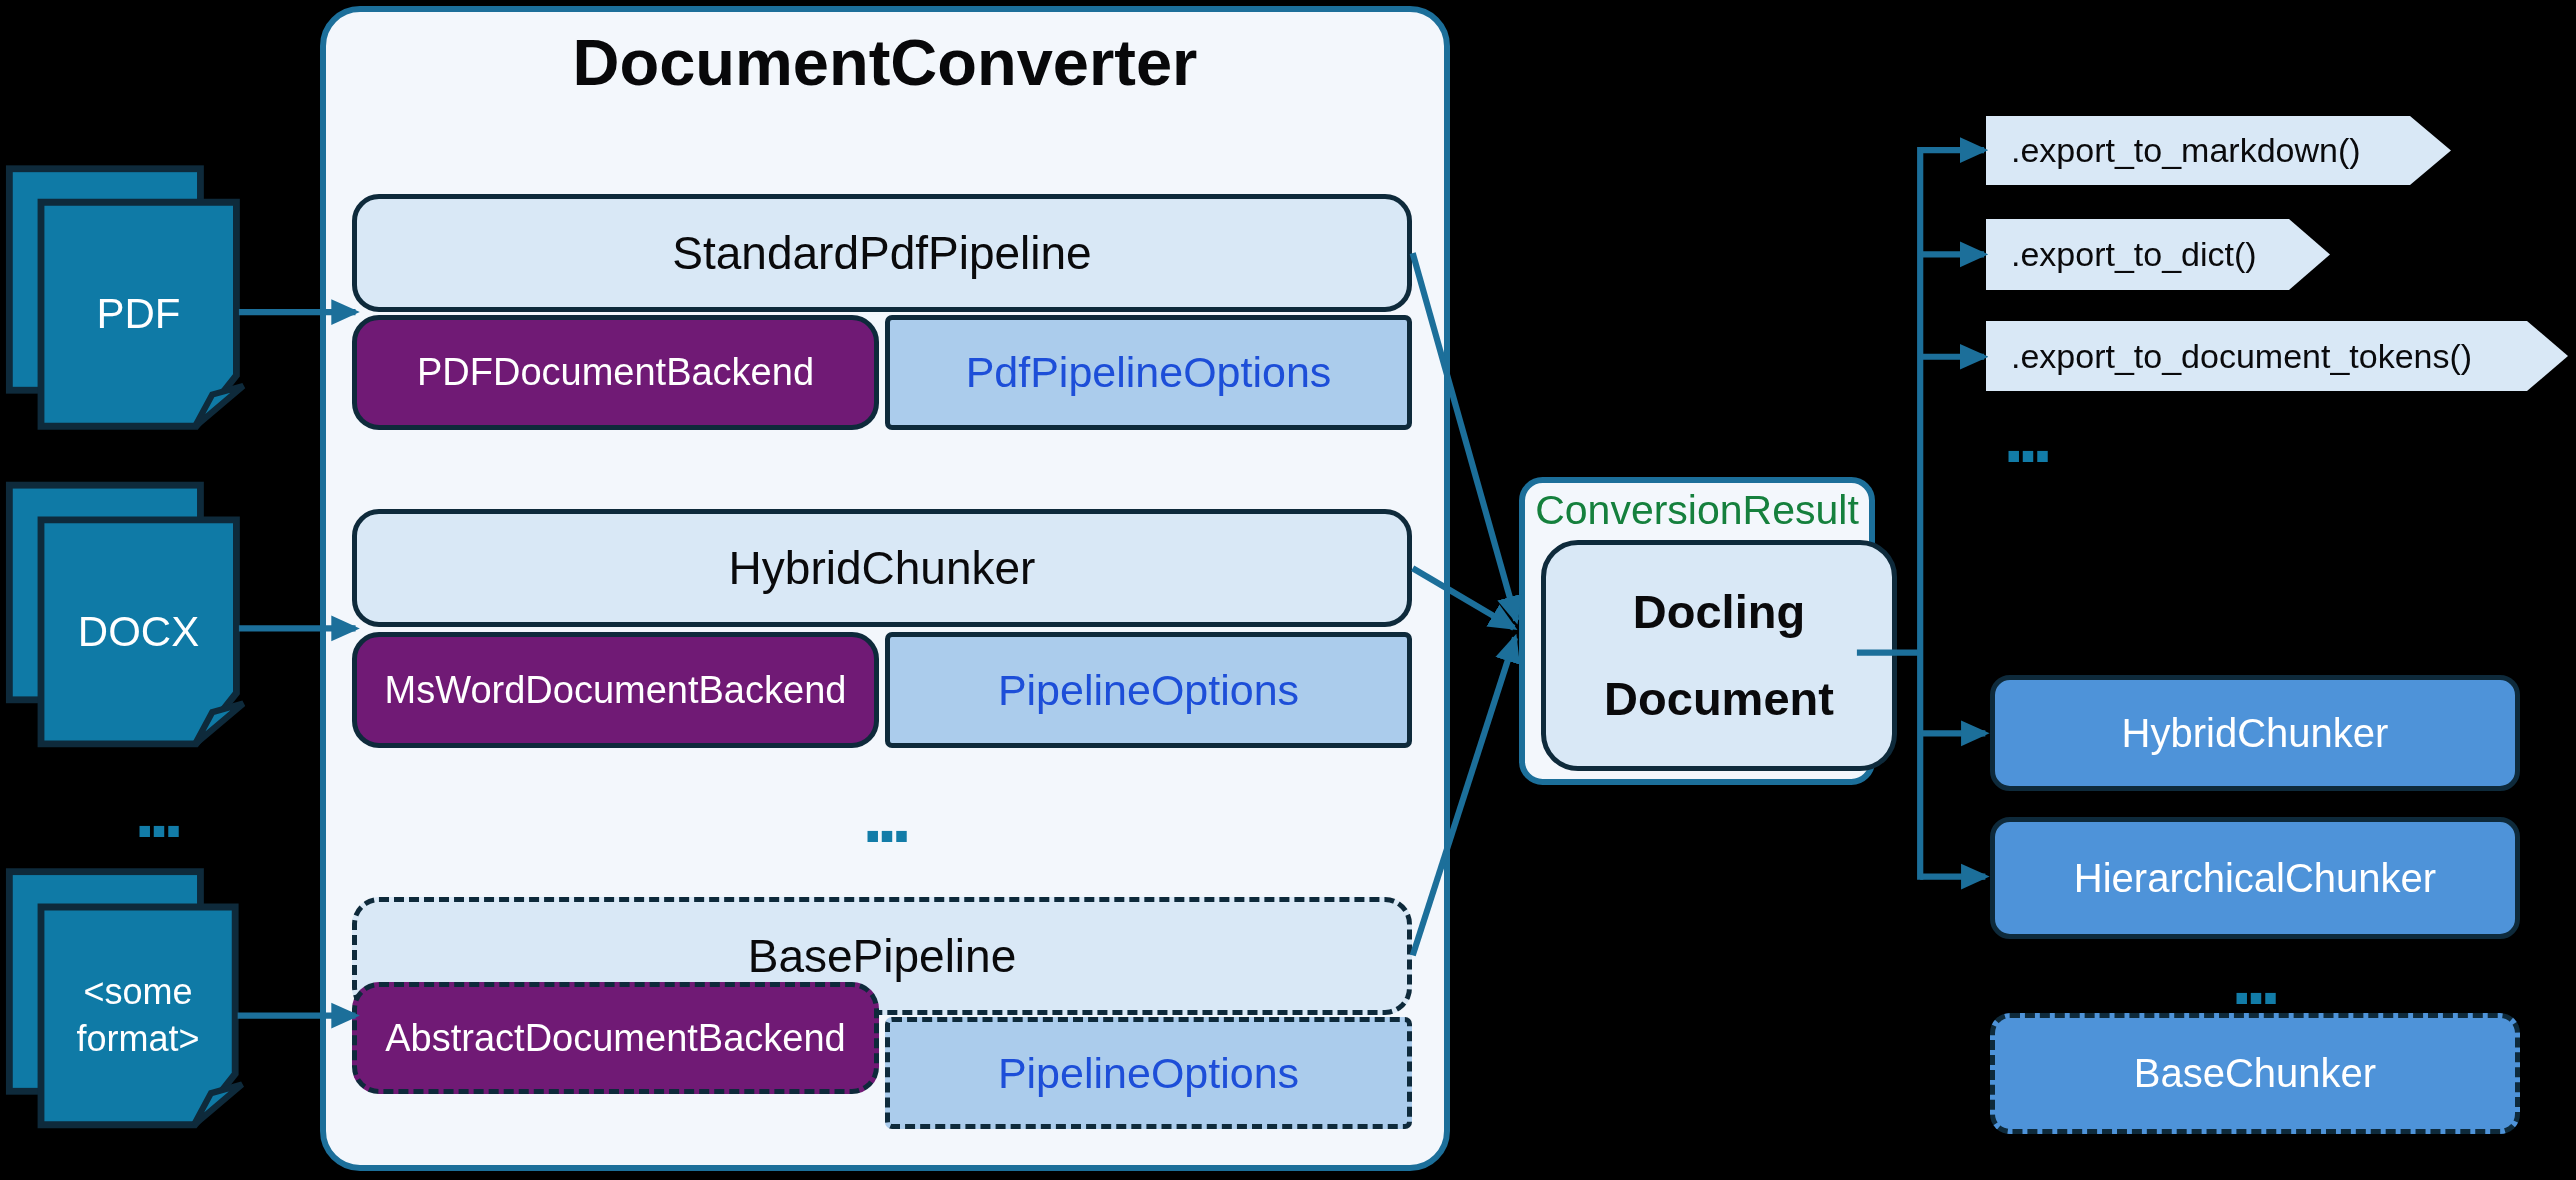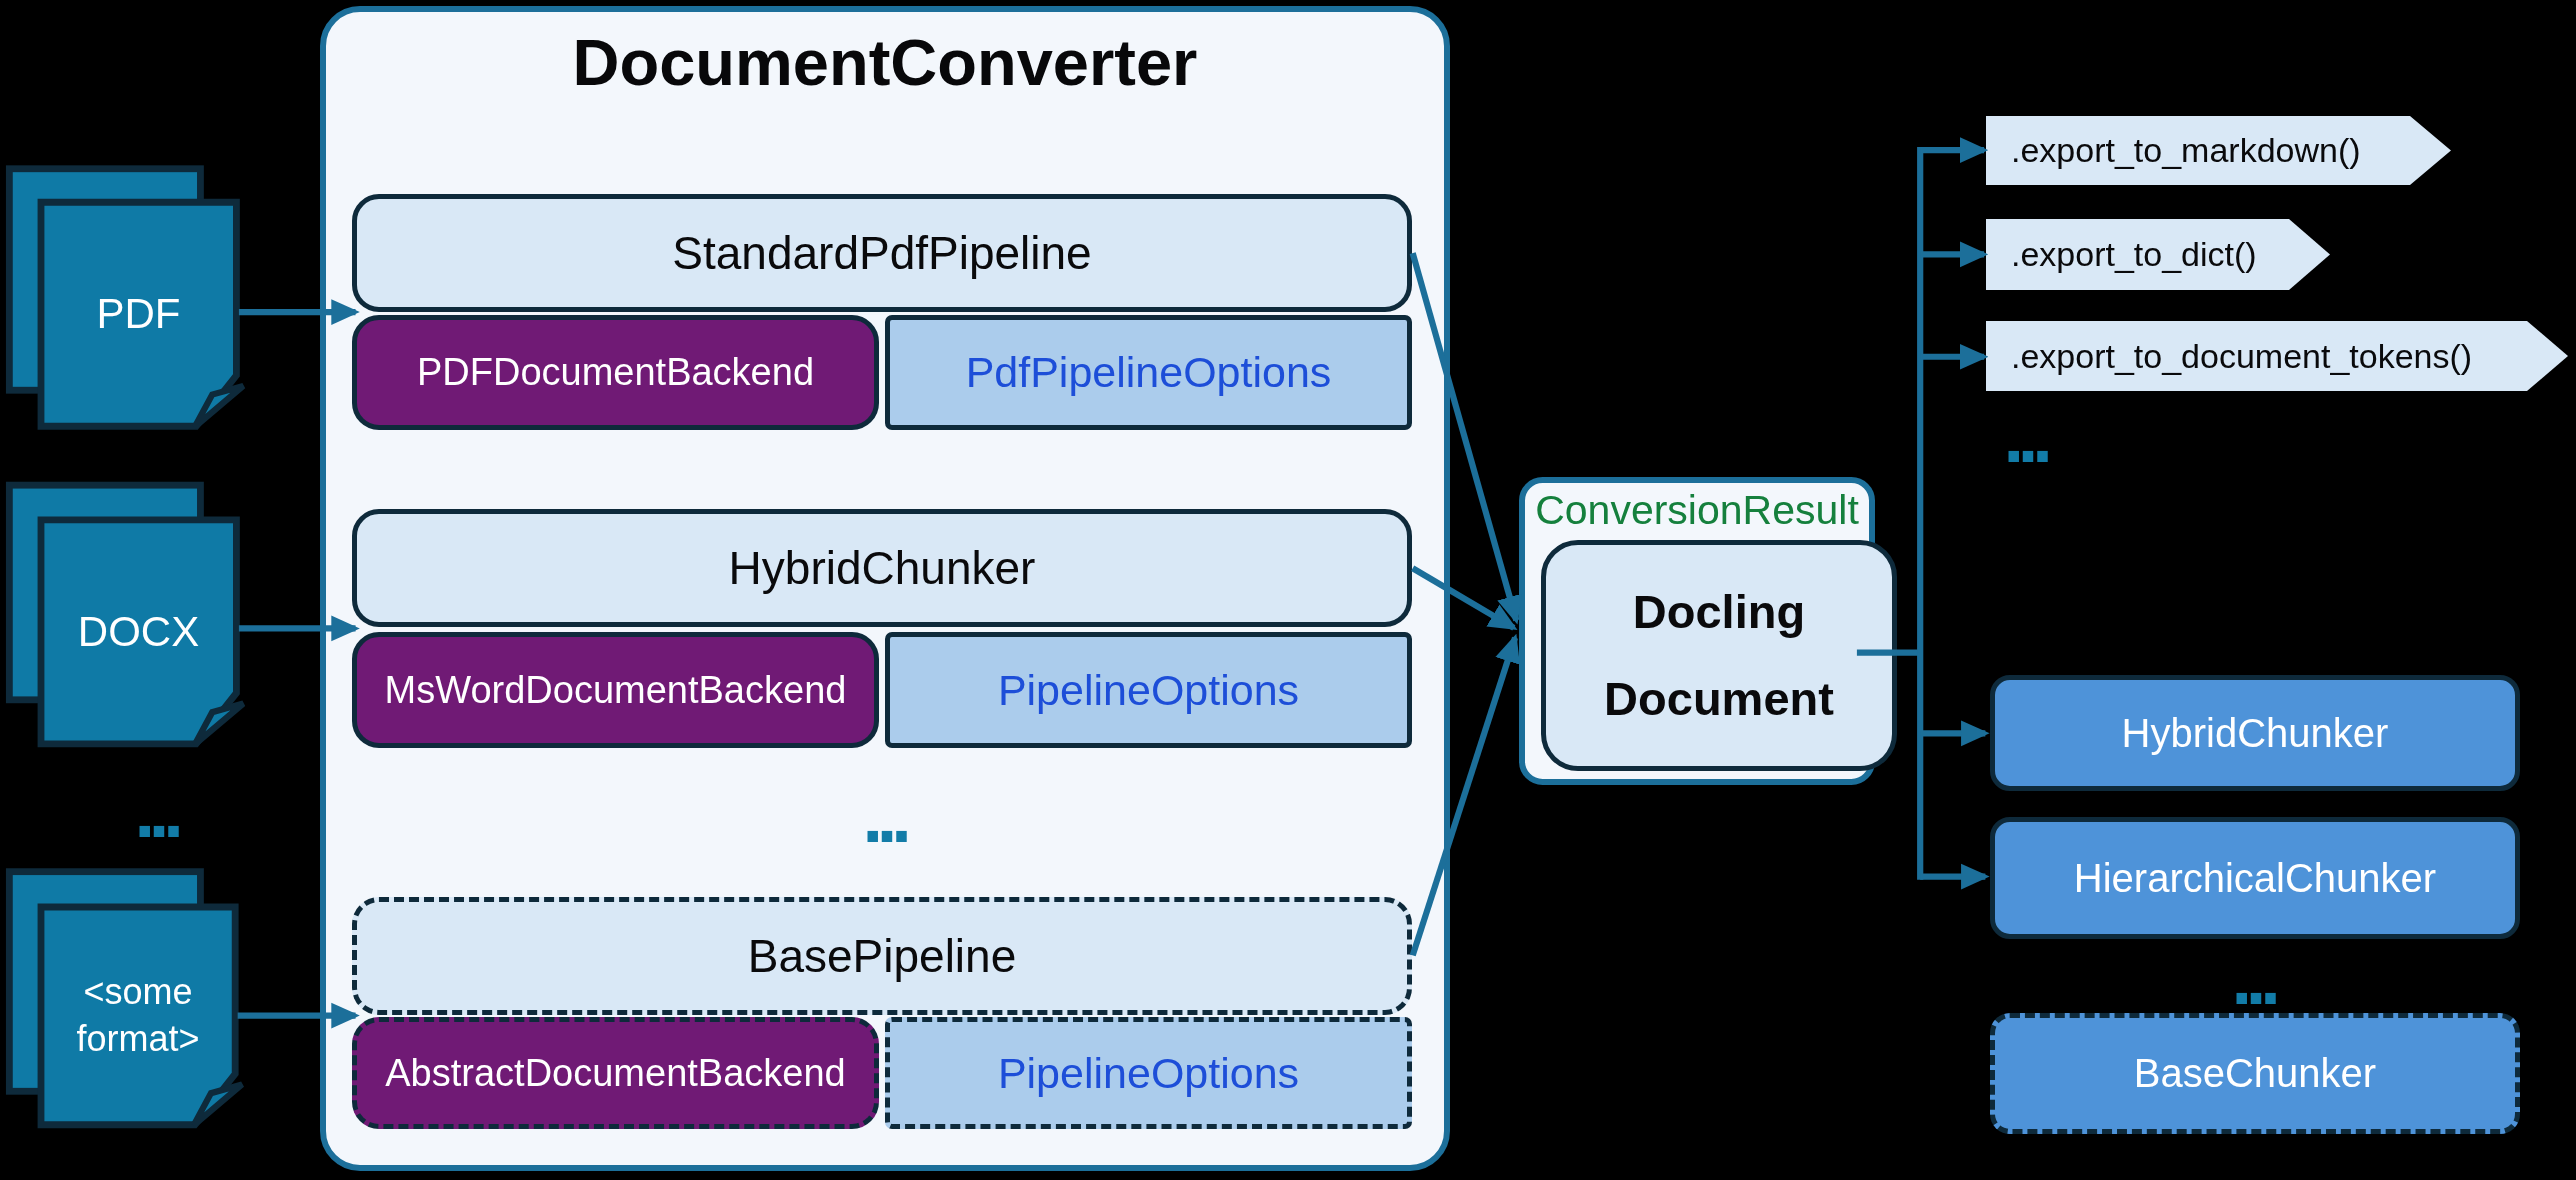--- a/index.html
+++ b/index.html
@@ -67,21 +67,21 @@
 
 <div class="box pipeline" style="left:352px;top:194px;width:1060px;height:118px;">StandardPdfPipeline</div>
 <div class="box backend" style="left:352px;top:315px;width:527px;height:115px;">PDFDocumentBackend</div>
 <div class="box options" style="left:885px;top:315px;width:527px;height:115px;">PdfPipelineOptions</div>
 
 <div class="box pipeline" style="left:352px;top:509px;width:1060px;height:118px;">HybridChunker</div>
 <div class="box backend" style="left:352px;top:632px;width:527px;height:116px;">MsWordDocumentBackend</div>
 <div class="box options" style="left:885px;top:632px;width:527px;height:116px;">PipelineOptions</div>
 
 <div class="box pipeline dashed" style="left:352px;top:897px;width:1060px;height:118px;">BasePipeline</div>
-<div class="box backend dashed" style="left:352px;top:1017px;width:527px;height:112px;">AbstractDocumentBackend</div>
+<div class="box backend dashed" style="left:352px;top:982px;width:527px;height:112px;">AbstractDocumentBackend</div>
 <div class="box options dashed" style="left:885px;top:1017px;width:527px;height:112px;">PipelineOptions</div>
 
 <div class="abs result-panel"></div>
 <div class="box result-label">ConversionResult</div>
 <div class="box docling-box">Docling
 Document</div>
 
 <div class="box tag tag1">.export_to_markdown()</div>
 <div class="box tag tag2">.export_to_dict()</div>
 <div class="box tag tag3">.export_to_document_tokens()</div>

